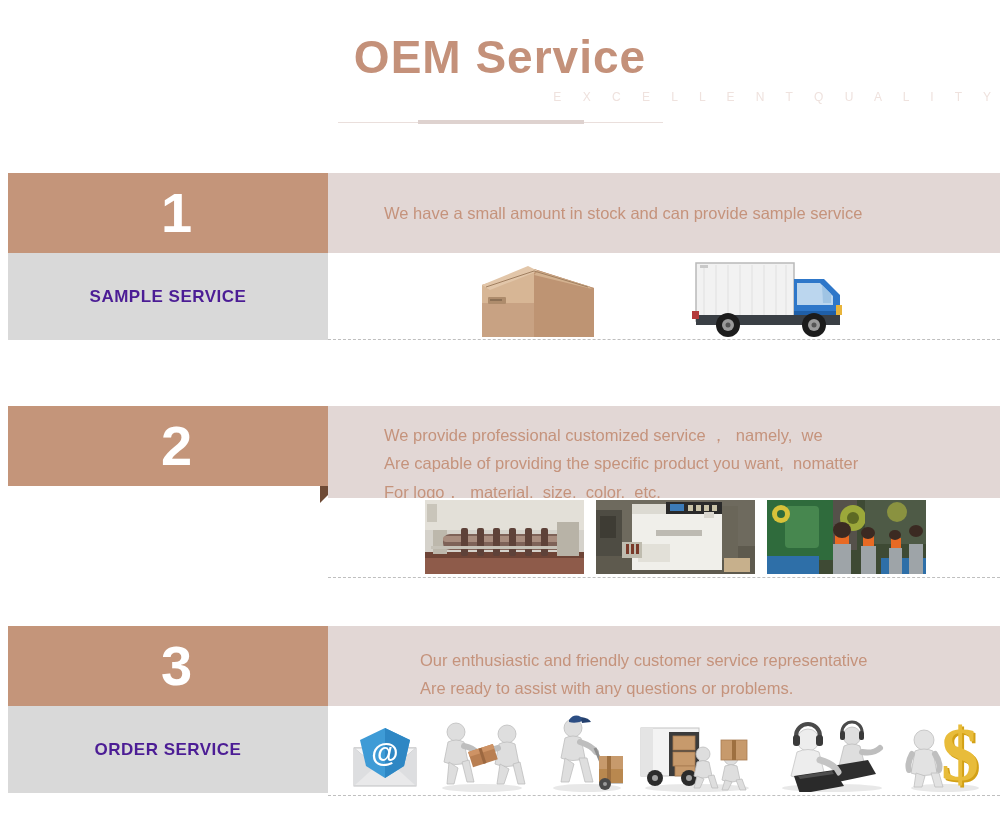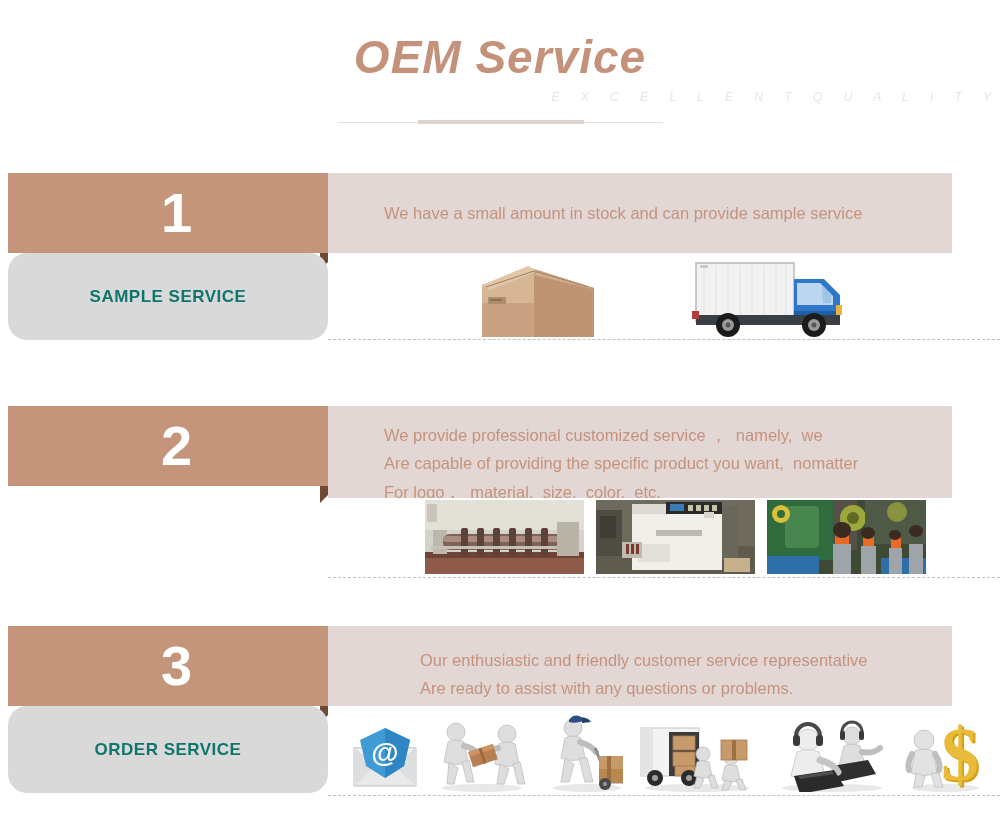--- a/index.html
+++ b/index.html
@@ -1,20 +1,20 @@
 <!DOCTYPE html>
 <html><head>
 <meta charset="utf-8">
 <style>
   * { margin:0; padding:0; box-sizing:border-box; }
   html,body { width:1000px; height:822px; background:#ffffff; }
   body { font-family:"Liberation Sans", sans-serif; overflow:hidden; position:relative; }
 
   
-  .header { position:absolute; left:0; top:0; width:1000px; height:160px;font-style:italic; }
+  .header { position:absolute; left:0; top:0; width:1000px; height:160px; }
   .header-title {
     position:absolute; left:0; top:30px; width:1000px; text-align:center;
     font-size:46px; font-weight:bold; color:#C4917A; letter-spacing:1px;
   }
   .header-sub {
     position:absolute; left:0; top:90px; width:1000px; text-align:right;
     font-size:12px; color:#EFE2DE; letter-spacing:9px; font-weight:normal;
   }
   .header-rule { position:absolute; left:338px; top:122px; width:325px; height:1px; background:#EADFDC; }
   .header-rule-accent { position:absolute; left:418px; top:120px; width:166px; height:4px; background:#DED2CF; }
@@ -30,28 +30,28 @@
     position:absolute; left:8px; top:0; width:337px; height:80px;
     background:#C4957A; color:#ffffff;
     font-size:56px; font-weight:bold; line-height:80px; text-align:center;
   }
   .notch {
     position:absolute; left:320px; top:80px; width:0; height:0;
     border-left:17px solid #6E4A35; border-bottom:17px solid transparent;
   }
   .labelblock {
     position:absolute; left:8px; top:80px; width:320px; height:87px;
-    background:#D9D9D9; color:#0f766e;
+    background:#D9D9D9; color:#4c1d95;
     font-size:17px; font-weight:bold; letter-spacing:0.5px;
-    display:flex; align-items:center; justify-content:center;border-radius:19px;
+    display:flex; align-items:center; justify-content:center;
   }
 
   
   .rightpanel { position:absolute; left:328px; top:0; width:672px; height:100%; }
-  .textband { position:absolute; left:0; top:0; width:624px; background:#E2D7D5; }
+  .textband { position:absolute; left:0; top:0; width:672px; background:#E2D7D5; }
   .sec1 .textband { height:80px; }
   .sec2 .textband { height:92px; }
   .sec3 .textband { height:80px;padding-left:36px; }
   .textband p {
     color:#C5937C; font-size:16.5px; line-height:1.72; margin:0;
     padding-left:56px; white-space:pre;
   }
   .sec1 .textband { padding-top:26px; }
   .sec2 .textband { padding-top:15px; }
   .sec3 .textband { padding-top:20px; }

